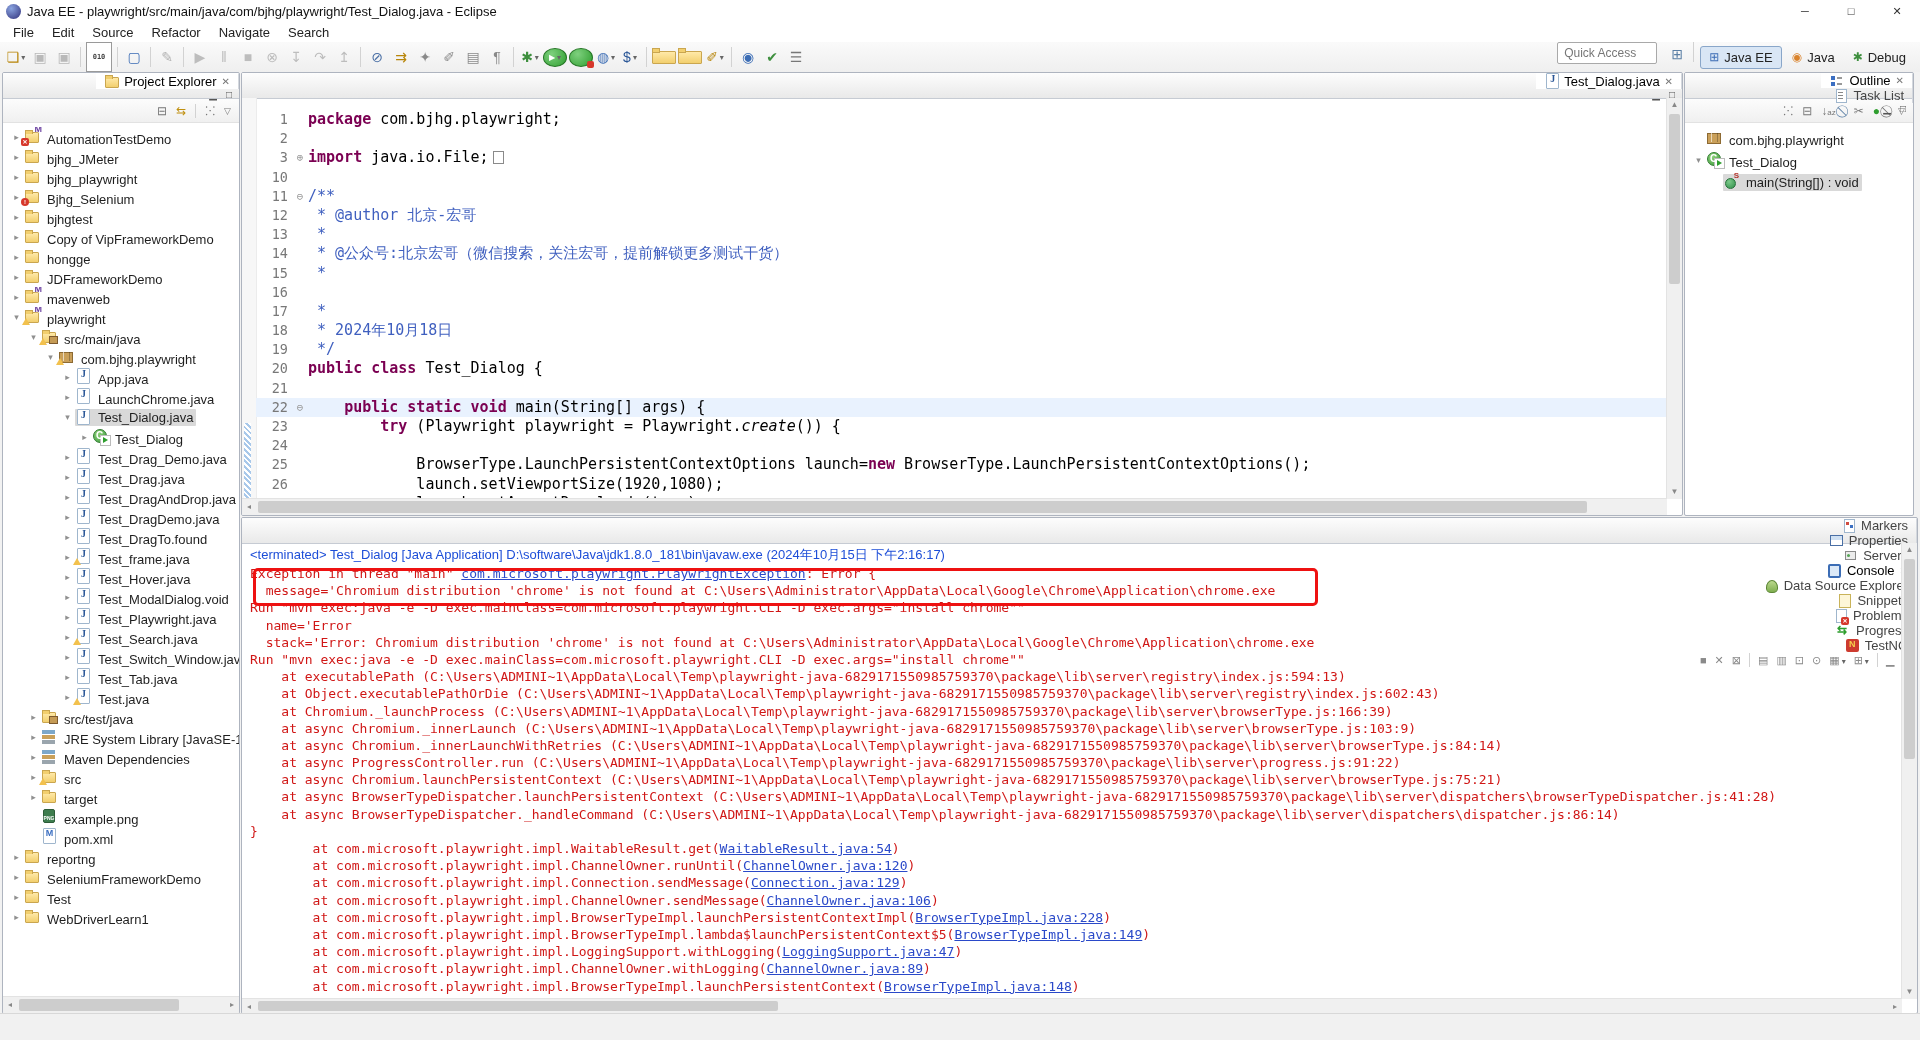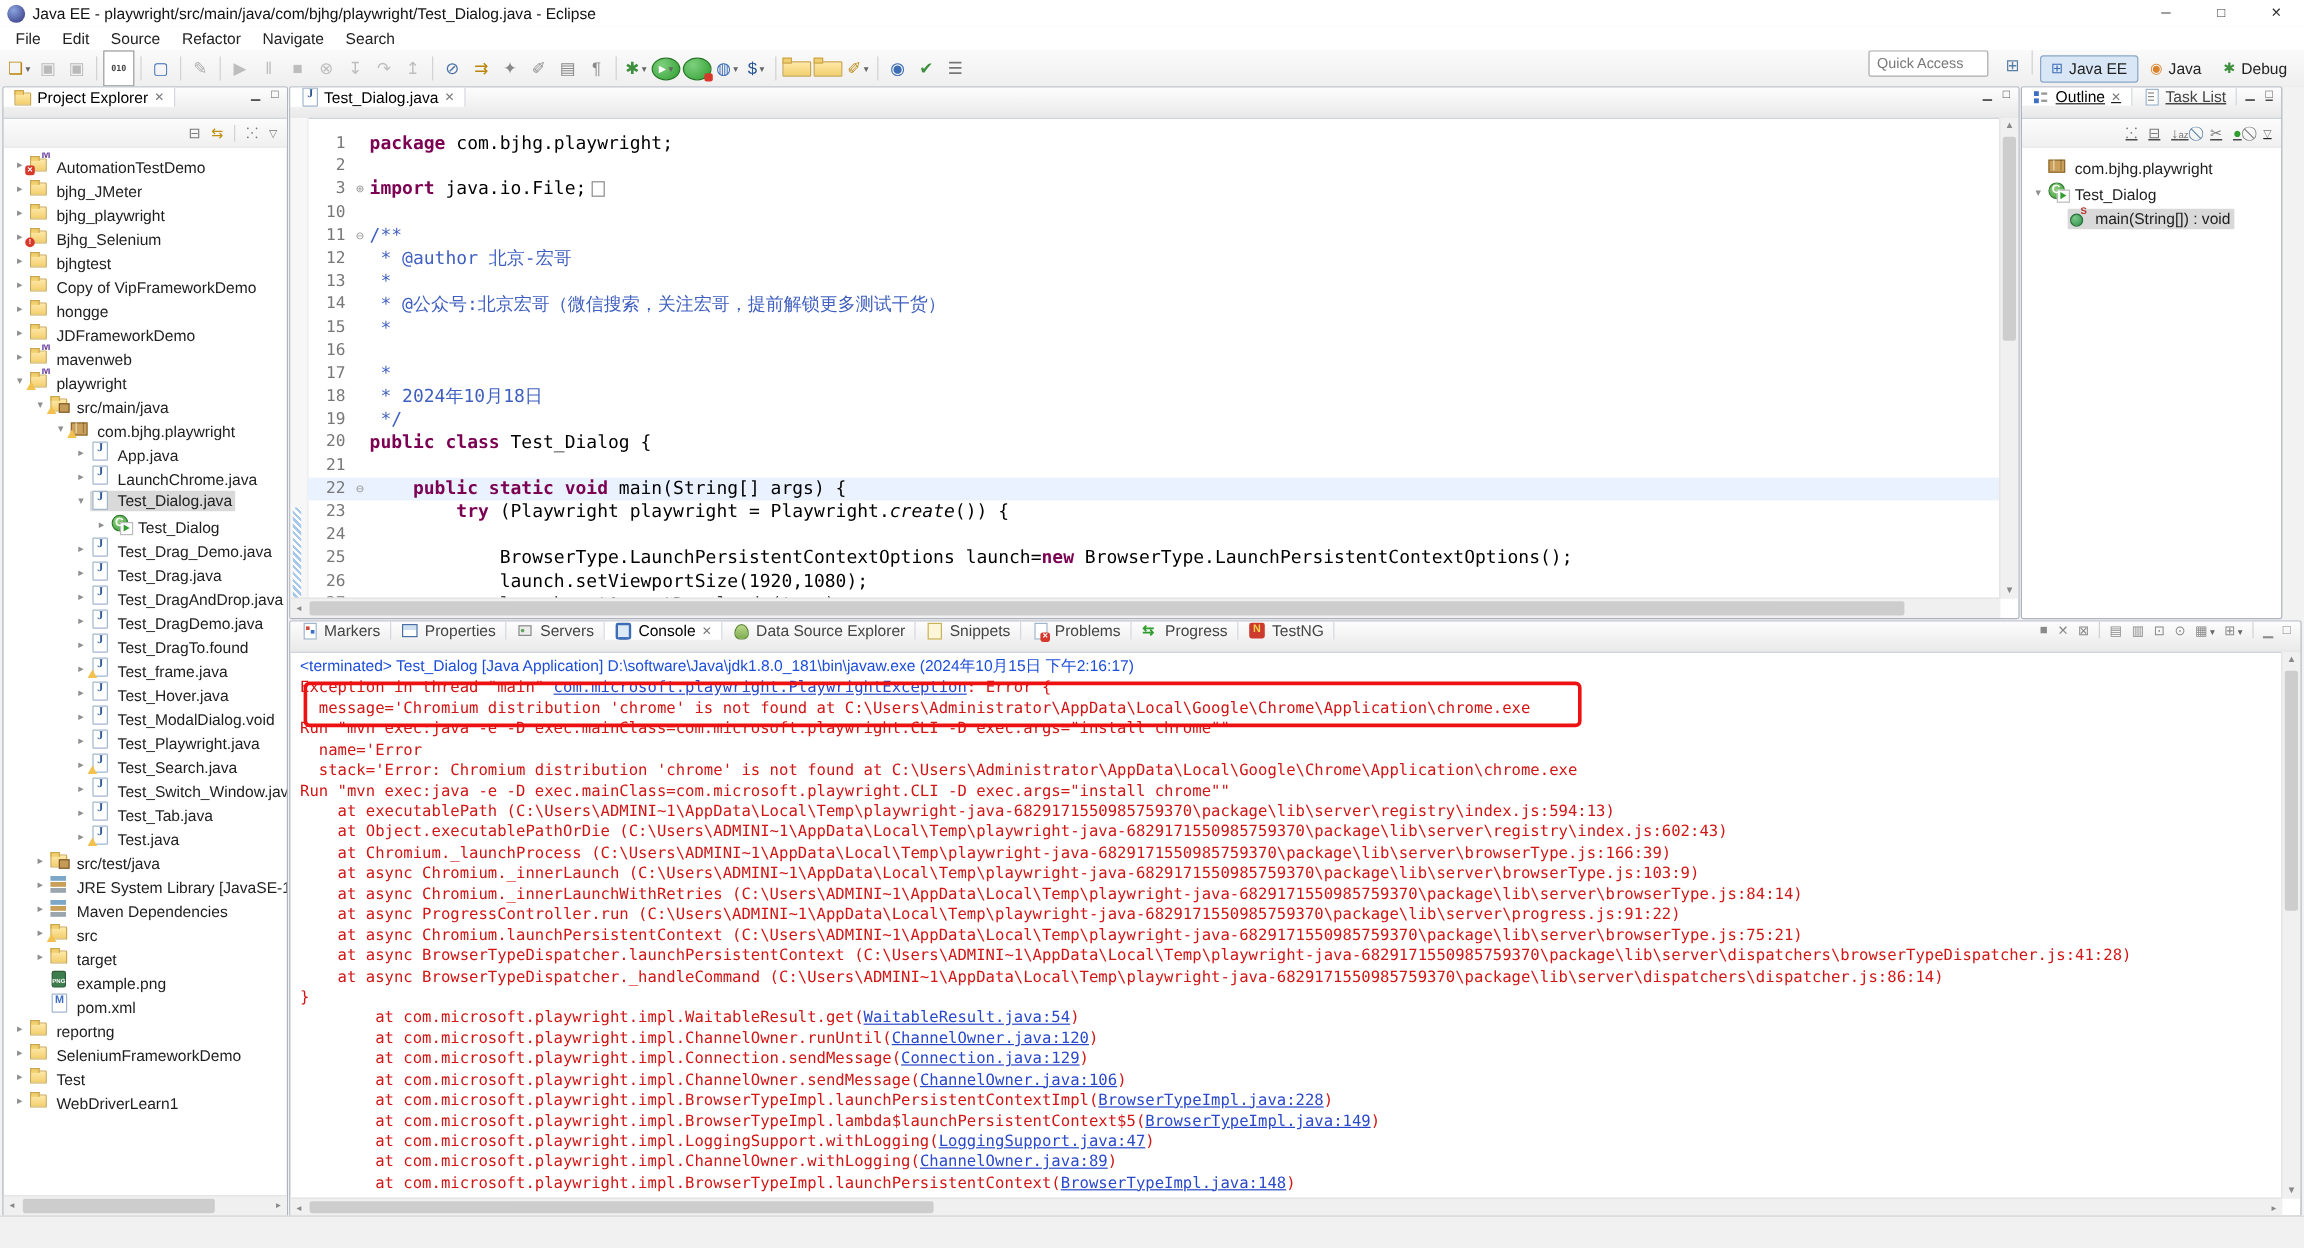--- a/index.html
+++ b/index.html
@@ -25,23 +25,23 @@
   .quickaccess{width:92px;height:20px;border:1px solid #a9a9a9;border-radius:2px;color:#777;font-size:12px;display:flex;align-items:center;padding-left:6px;background:#fff;margin-right:8px;}
   .tbright{position:absolute;right:6px;top:0;height:30px;display:flex;}
   .persp{display:flex;align-items:center;gap:5px;padding:3px 8px;border-radius:3px;margin-left:2px;color:#222;}
   .persp.active{background:#d9e6f5;border:1px solid #89a6c9;}
   .pico{font-size:12px;}
   
   .workbench{position:absolute;top:72px;left:0;right:0;bottom:26px;background:#f2f2f2;}
   .panel{position:absolute;background:#fff;border:1px solid #aeb4bf;border-radius:2px;overflow:hidden;}
   #left-panel{left:2px;top:0;width:236px;bottom:0;}
   #editor-panel{left:241px;top:0;width:1440px;height:442px;}
-  #right-panel{left:1684px;top:0;right:18px;height:442px;text-decoration:underline;}
+  #right-panel{left:1684px;top:0;right:6px;height:442px;}
   #console-panel{left:241px;top:445px;right:2px;bottom:0;}
-  .ptabs{height:25px;background:linear-gradient(#fdfdfd,#e9e9e9);border-bottom:1px solid #c6cbd3;display:flex;align-items:flex-start;position:relative;}
+  .ptabs{height:25px;background:linear-gradient(#fdfdfd,#e9e9e9);border-bottom:1px solid #c6cbd3;display:flex;align-items:flex-end;position:relative;flex-direction:column;}
   .ptab{display:flex;align-items:center;padding:0 8px;border-right:1px solid #d4d8de;color:#444;white-space:nowrap;}
   .ptab.active{background:#fff;color:#000;}
   .tabx{color:#777;font-size:10px;margin-left:5px;}
   .pbtns{margin-left:auto;display:flex;align-items:center;gap:9px;padding-right:7px;color:#555;font-size:10px;}
   .ptoolbar{height:23px;display:flex;justify-content:flex-end;align-items:center;gap:9px;padding:0 8px;background:linear-gradient(#fcfcfc,#f0f0f0);border-bottom:1px solid #e2e2e2;color:#777;font-size:12px;}
   .yellow{color:#c09010;}
   
   .tree{position:absolute;left:0;right:0;top:49px;bottom:16px;overflow:hidden;padding-top:5px;}
   .trow{height:20px;display:flex;align-items:center;white-space:nowrap;overflow:hidden;}
   .exp{width:15px;text-align:center;color:#8f8f8f;font-size:9px;flex:none;}

